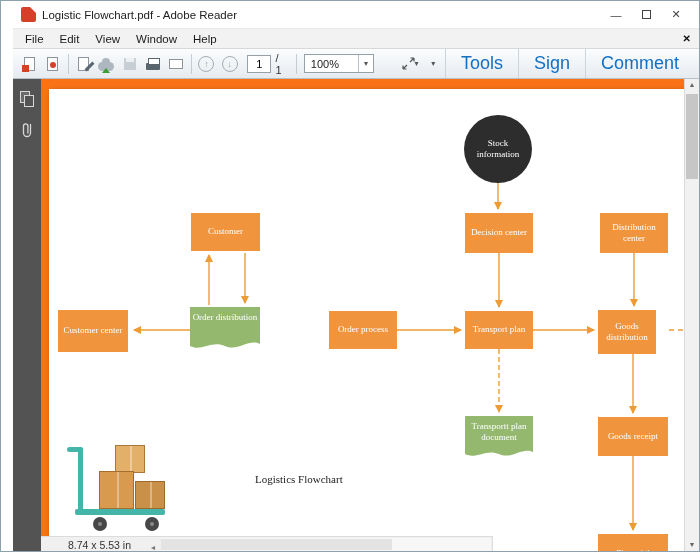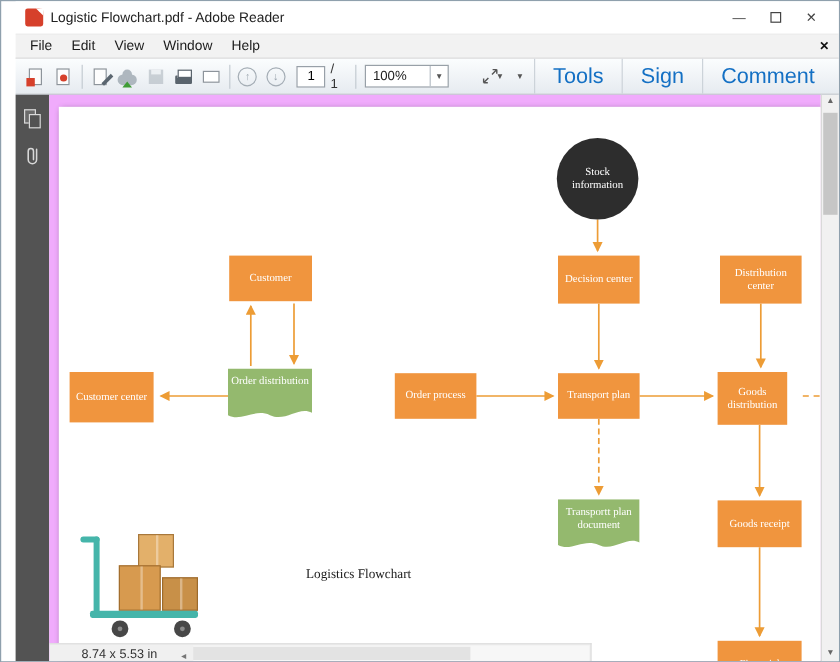--- a/index.html
+++ b/index.html
@@ -47,21 +47,21 @@
   .right-btns { margin-left:auto; display:flex; height:100%; align-items:stretch; }
   .blue-btn { display:flex; align-items:center; padding:0 15px; color:#1470c4; font-size:18px; border-left:1px solid #ccd3d9; }
 
   
   .main { display:flex; height:472px; position:relative; }
   .sidebar { width:28px; background:#535353; display:flex; flex-direction:column; align-items:center; padding-top:12px; gap:14px; flex:0 0 auto; }
   .pages-ic { position:relative; width:14px; height:16px; }
   .pages-ic .p1, .pages-ic .p2 { position:absolute; width:10px; height:12px; border:1px solid #d9d9d9; background:#6b6b6b; }
   .pages-ic .p1 { left:0; top:0; } .pages-ic .p2 { left:4px; top:4px; background:#535353; }
 
-  .doc-area { flex:1; position:relative; background:#f0abfc; overflow:hidden; }
+  .doc-area { flex:1; position:relative; background:#f97316; overflow:hidden; }
   .page { position:absolute; left:8px; top:10px; width:636px; height:462px; background:#fff; box-shadow:2px 2px 5px rgba(0,0,0,.45); overflow:hidden; }
 
   
   .fc { position:absolute; inset:0; }
   .node { position:absolute; display:flex; align-items:center; justify-content:center; text-align:center; color:#fff; font-family:"Liberation Serif", serif; font-size:9px; line-height:1.25; padding:1px 4px; }
   .process { background:#F0953E; }
   .circle { background:#2D2D2D; border-radius:50%; }
   .document { background:transparent; padding:0; }
   .doc-shape { position:absolute; inset:0; width:100%; height:100%; }
   .document .node-label { position:absolute; top:5px; left:2px; right:2px; }

